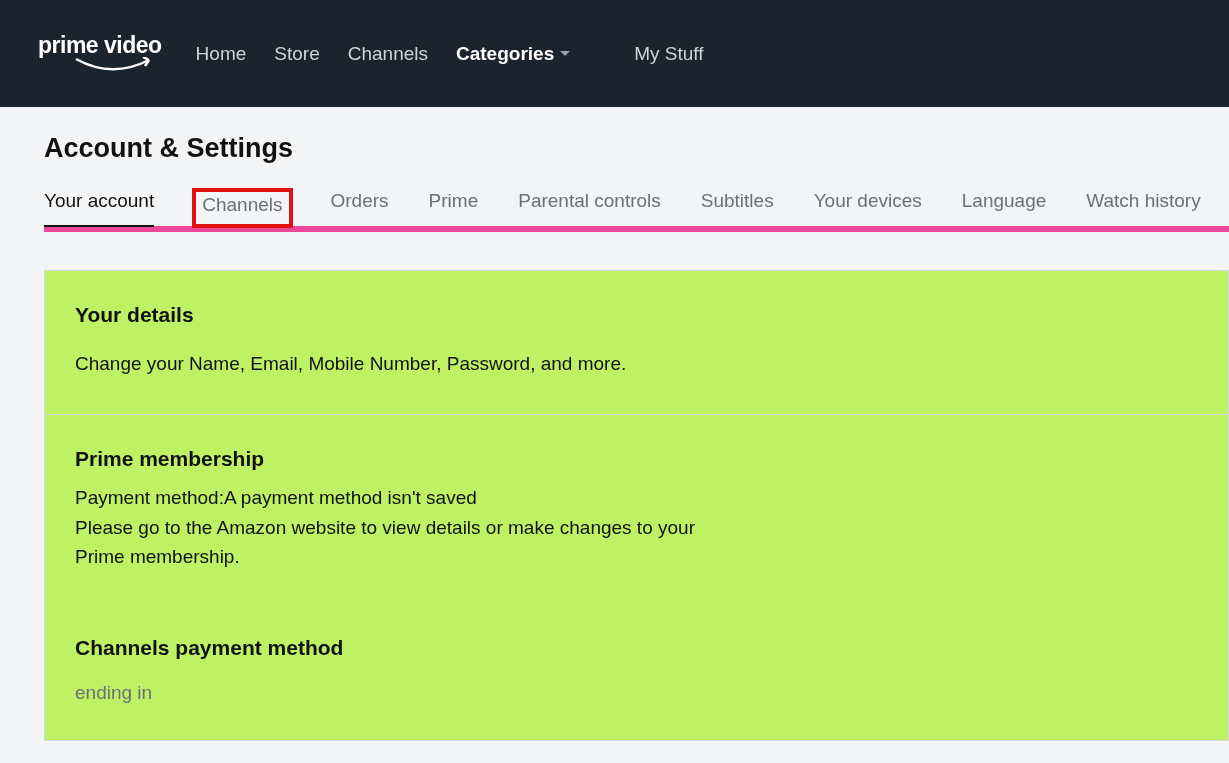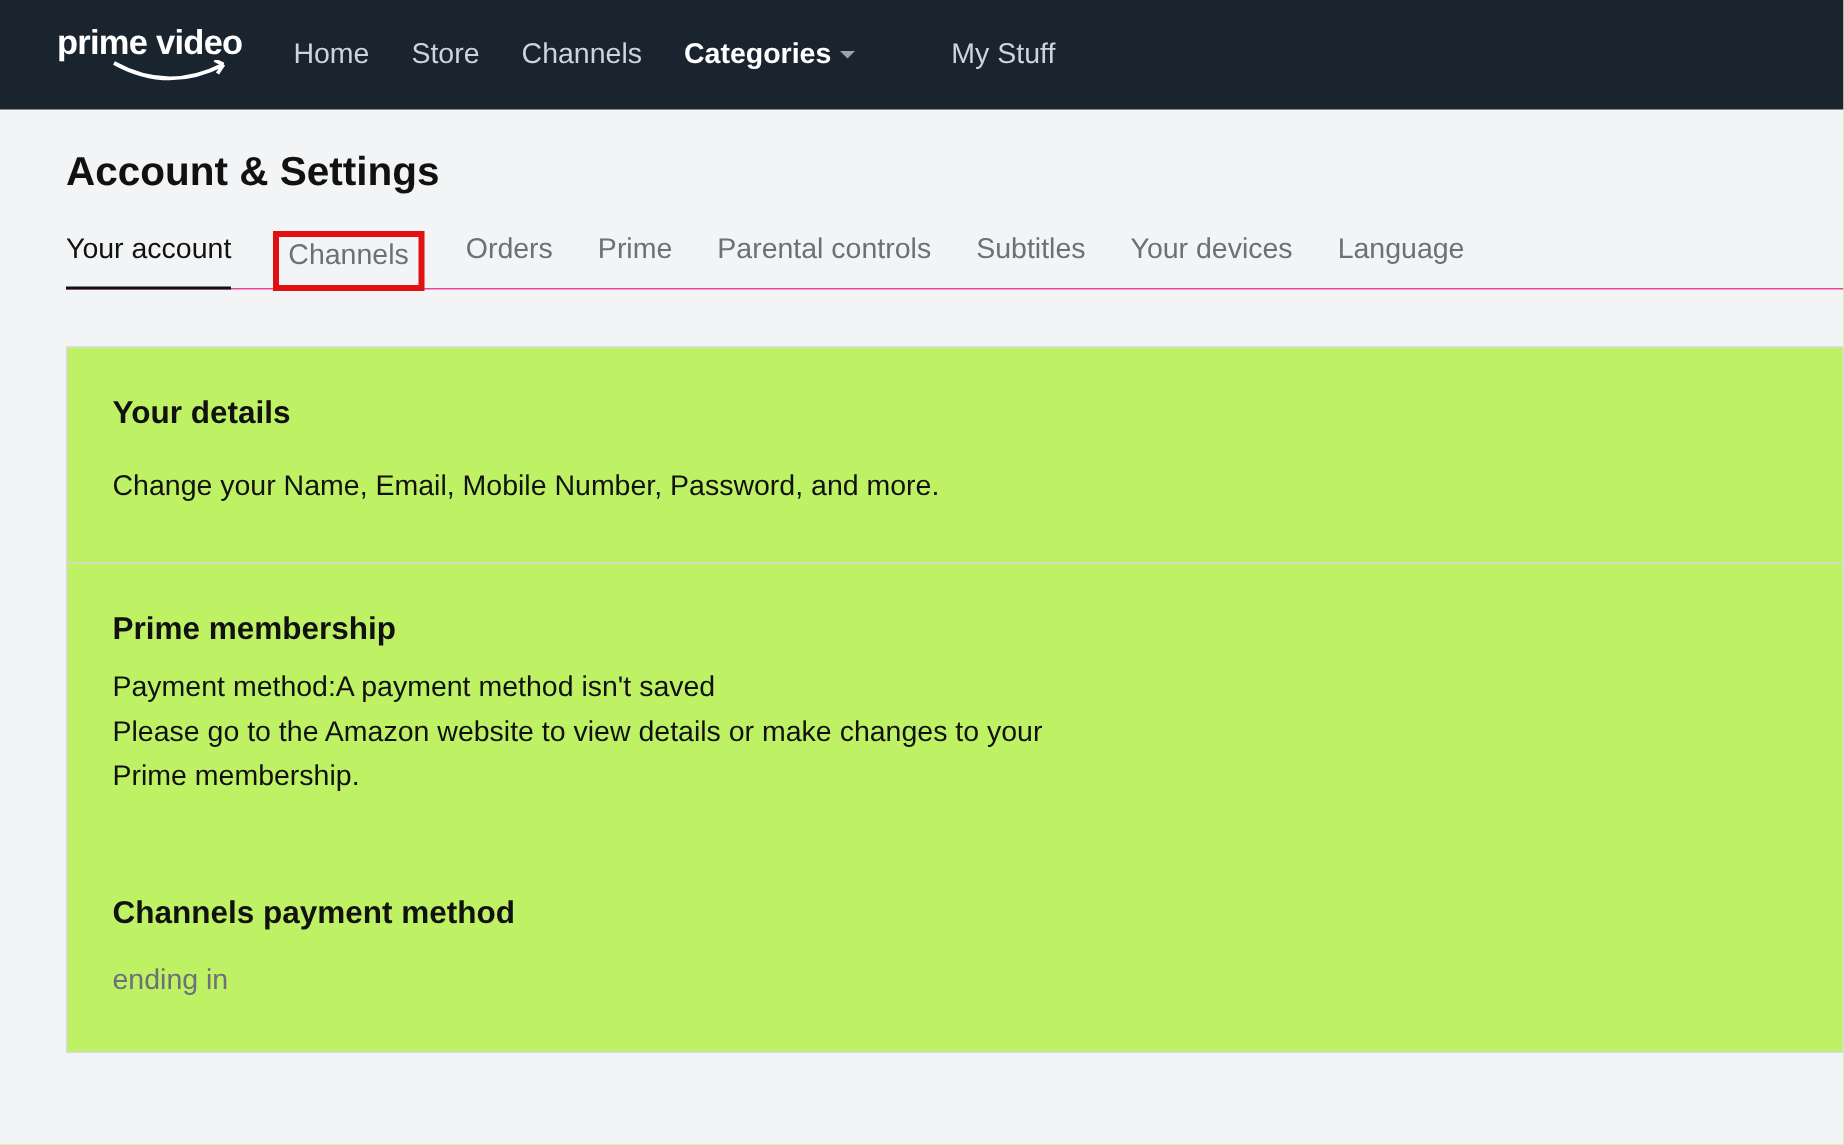--- a/index.html
+++ b/index.html
@@ -9,21 +9,21 @@
     }
     body {
       font-family: "Amazon Ember", Arial, sans-serif;
       background: #f2f4f6;
       width: 1229px;
       height: 763px;
       overflow: hidden;
     }
     .topnav {
       background: #1a242f;
-      height: 73px;
+      height: 107px;
       display: flex;
       align-items: center;
       padding-left: 38px;
       gap: 28px;
     }
     .logo {
       color: #fff;
       display: flex;
       flex-direction: column;
       align-items: center;
@@ -67,22 +67,22 @@
       padding: 26px 0 0 44px;
     }
     .page-title {
       font-size: 27px;
       font-weight: 700;
       color: #111;
       margin-bottom: 26px;
     }
     .tabs {
       display: flex;
-      gap: 30px;
-      border-bottom: 1px solid #ec4899;
+      gap: 40px;
+      border-bottom: 6px solid #ec4899;
       padding-bottom: 0;
       width: 1185px;
     }
     .tab {
       font-size: 19px;
       color: #6b7177;
       padding-bottom: 12px;
       cursor: pointer;
       position: relative;
     }
@@ -173,20 +173,21 @@
 
   <div class="tabs">
     <div class="tab selected">Your account</div>
     <div class="tab highlighted">Channels</div>
     <div class="tab">Orders</div>
     <div class="tab">Prime</div>
     <div class="tab">Parental controls</div>
     <div class="tab">Subtitles</div>
     <div class="tab">Your devices</div>
     <div class="tab">Language</div>
+    <div class="tab">Watch history</div>
   </div>
 
   <div class="content-card">
     <div class="section">
       <div class="section-heading">Your details</div>
       <div class="section-text">Change your Name, Email, Mobile Number, Password, and more.</div>
     </div>
 
     <div class="section">
       <div class="section-heading tight">Prime membership</div>

